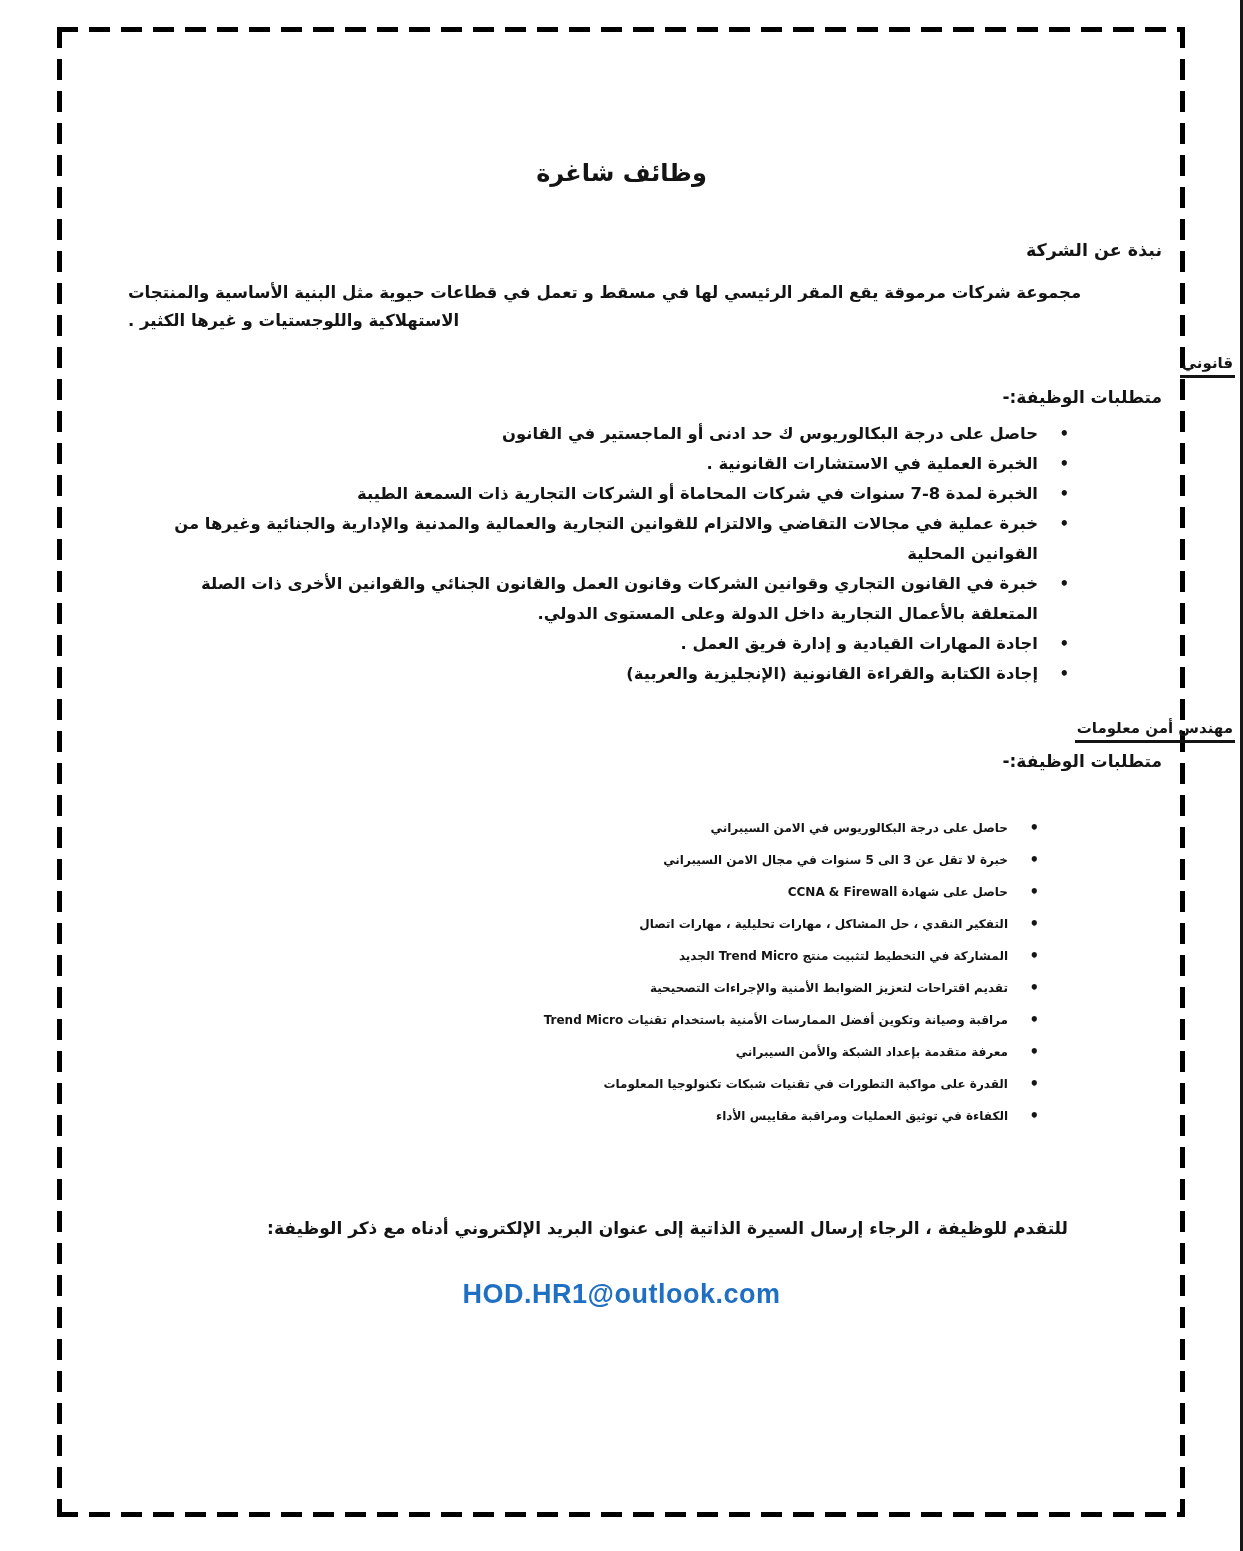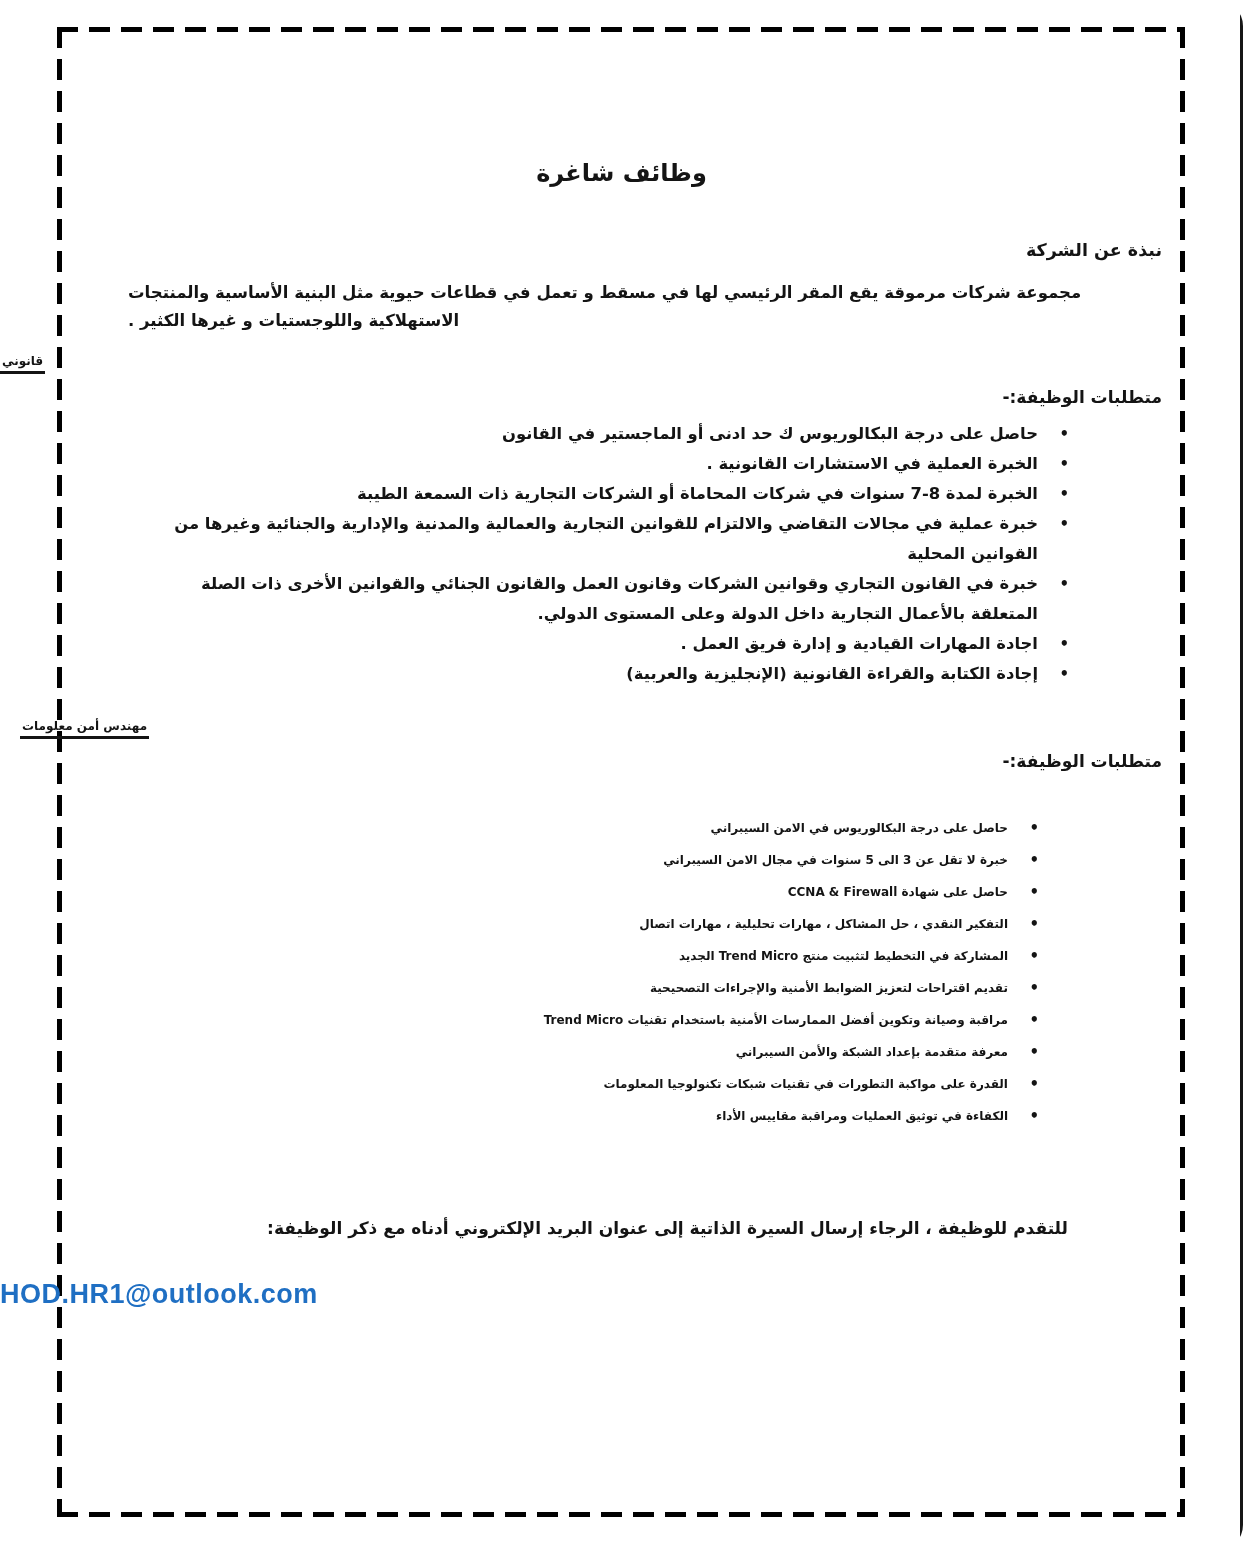--- a/index.html
+++ b/index.html
@@ -33,21 +33,21 @@
   }
   .about-heading{
     top:240px;right:81px;font-size:17.5px;font-weight:700;direction:rtl;
   }
   .about-body{
     top:279px;right:81px;left:128px;
     direction:rtl;text-align:left;
     font-size:16.5px;font-weight:700;line-height:28px;
   }
   .sec-heading{
-    left:0;right:8px;text-align:left;font-weight:700;font-size:12px;direction:rtl;
+    left:0;right:8px;text-align:right;font-weight:700;font-size:15px;direction:rtl;
   }
   .sec-heading span{
     display:inline-block;border-bottom:3px solid #141414;padding:0 2px 3px 2px;
   }
   .sec1-heading{top:354px;}
   .sec2-heading{top:719px;padding-left:20px;}
   .req-label{
     right:81px;font-size:17px;font-weight:700;direction:rtl;
   }
   .sec1-label{top:387px;}
@@ -65,31 +65,31 @@
   .sec1-list{top:419px;right:205px;left:162px;font-size:16.4px;}
   .sec1-list li{line-height:30px;}
   .sec2-list{top:812px;right:235px;left:162px;font-size:12px;}
   .sec2-list li{line-height:32px;}
   .apply-line{
     top:1199px;left:131px;right:81px;padding-left:42px;
     text-align:center;direction:rtl;
     font-size:17px;font-weight:700;line-height:30px;margin-top:14px;
   }
   .email-line{
-    top:1279px;left:0;right:0;text-align:left;
+    top:1279px;left:0;right:0;text-align:center;
     font-family:"Liberation Sans",sans-serif;
     font-size:27px;font-weight:700;letter-spacing:0.5px;
     direction:ltr;
   }
   .email-line a{text-decoration:none;}
 </style>
 </head>
 <body>
 
-<div class="page" style="color: rgb(20, 20, 20); border-radius: 26px;">
+<div class="page" style="color: rgb(20, 20, 20);">
 
   <div class="frame"></div>
   <div class="edge-right"></div>
 
   <div class="abs doc-title">وظائف شاغرة</div>
 
   <div class="abs about-heading">نبذة عن الشركة</div>
   <div class="abs about-body">مجموعة شركات مرموقة يقع المقر الرئيسي لها في مسقط و تعمل في قطاعات حيوية  مثل البنية الأساسية  والمنتجات الاستهلاكية واللوجستيات و غيرها الكثير .</div>
 
   <div class="abs sec-heading sec1-heading">

